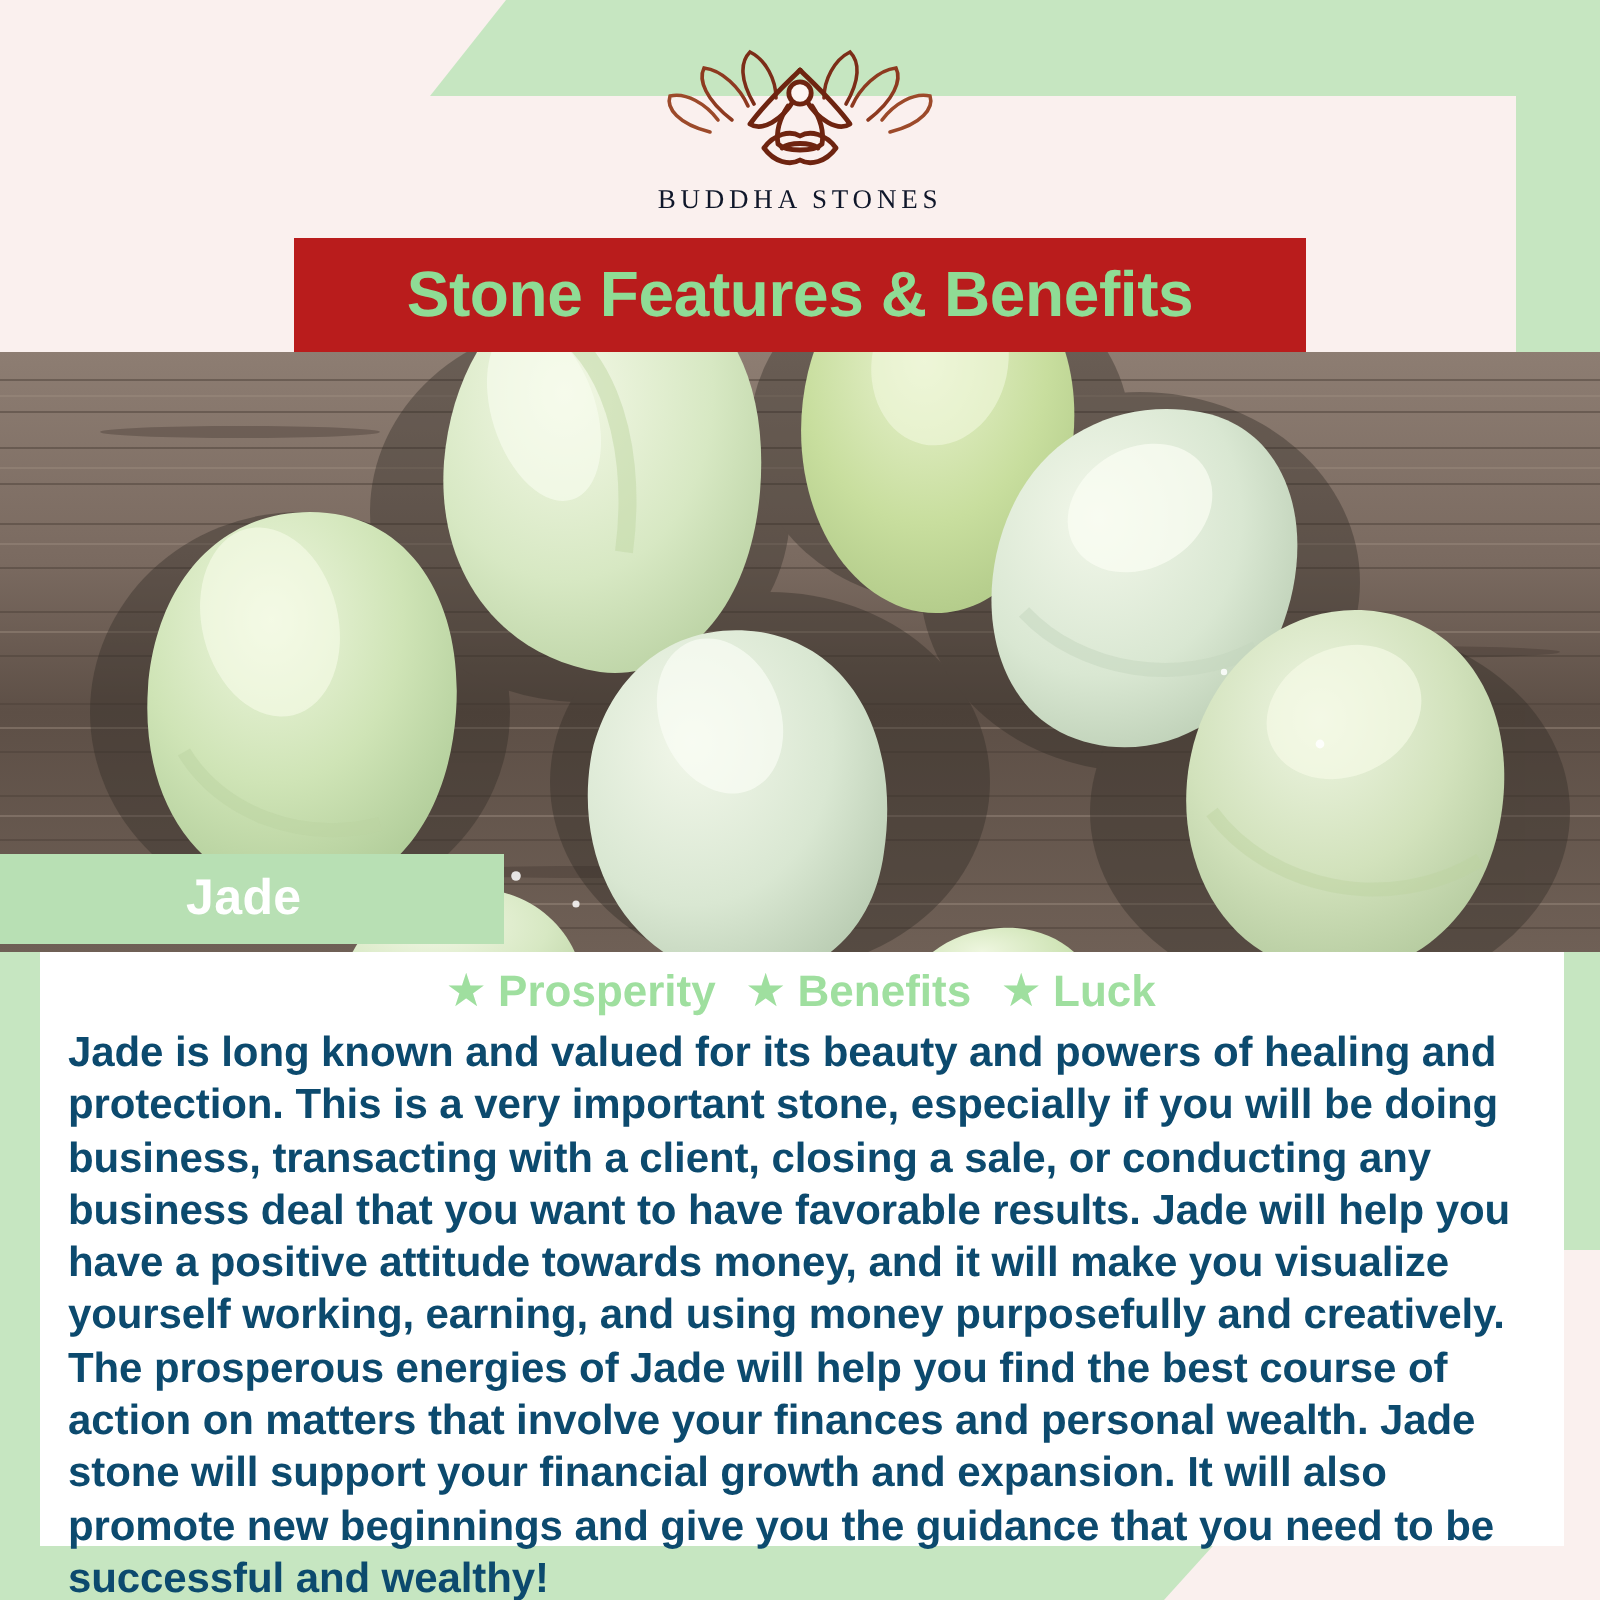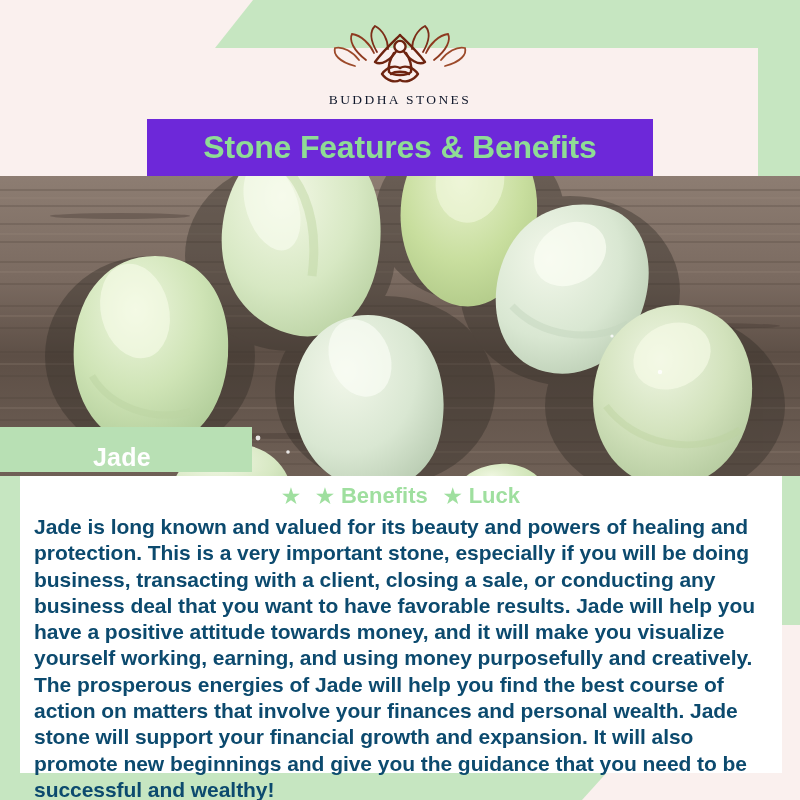--- a/index.html
+++ b/index.html
@@ -49,21 +49,21 @@
     letter-spacing:2.4px;
     color:#0f172a;
     font-family:"Liberation Serif", serif;
     font-weight:400;
   }
 
   
   .title-banner{
     position:absolute; z-index:6;
     left:147px; top:119px; width:506px; height:57px;
-    background:#6d28d9;
+    background:#b91c1c;
     display:flex; align-items:center; justify-content:center;
   }
   .title-banner h1{
     font-size:32px;
     font-weight:700;
     color:#8fdc95;
     letter-spacing:-0.2px;
     white-space:nowrap;
     font-family:"Liberation Sans", sans-serif;
   }
@@ -75,21 +75,21 @@
     overflow:hidden;
     background:#6b5a4d;
   }
   .photo svg{ display:block; width:800px; height:300px; }
 
   
   .stone-label{
     position:absolute; z-index:7;
     left:0; top:427px; width:252px; height:45px;
     background:#b8e0b4;
-    display:flex; align-items:flex-end;
+    display:flex; align-items:center;
   }
   .stone-label span{
     color:#ffffff;
     font-size:25px;
     font-weight:700;
     padding-left:93px;
     letter-spacing:0.2px;
   }
 
   
@@ -280,20 +280,21 @@
 </div>
 
 <div class="stone-label">
   <span>Jade</span>
 </div>
 
 <div class="content">
   <div class="keywords">
     <div class="kw">
       <span class="star">★</span>
+      <span>Prosperity</span>
     </div>
     <div class="kw">
       <span class="star">★</span>
       <span>Benefits</span>
     </div>
     <div class="kw">
       <span class="star">★</span>
       <span>Luck</span>
     </div>
   </div>

